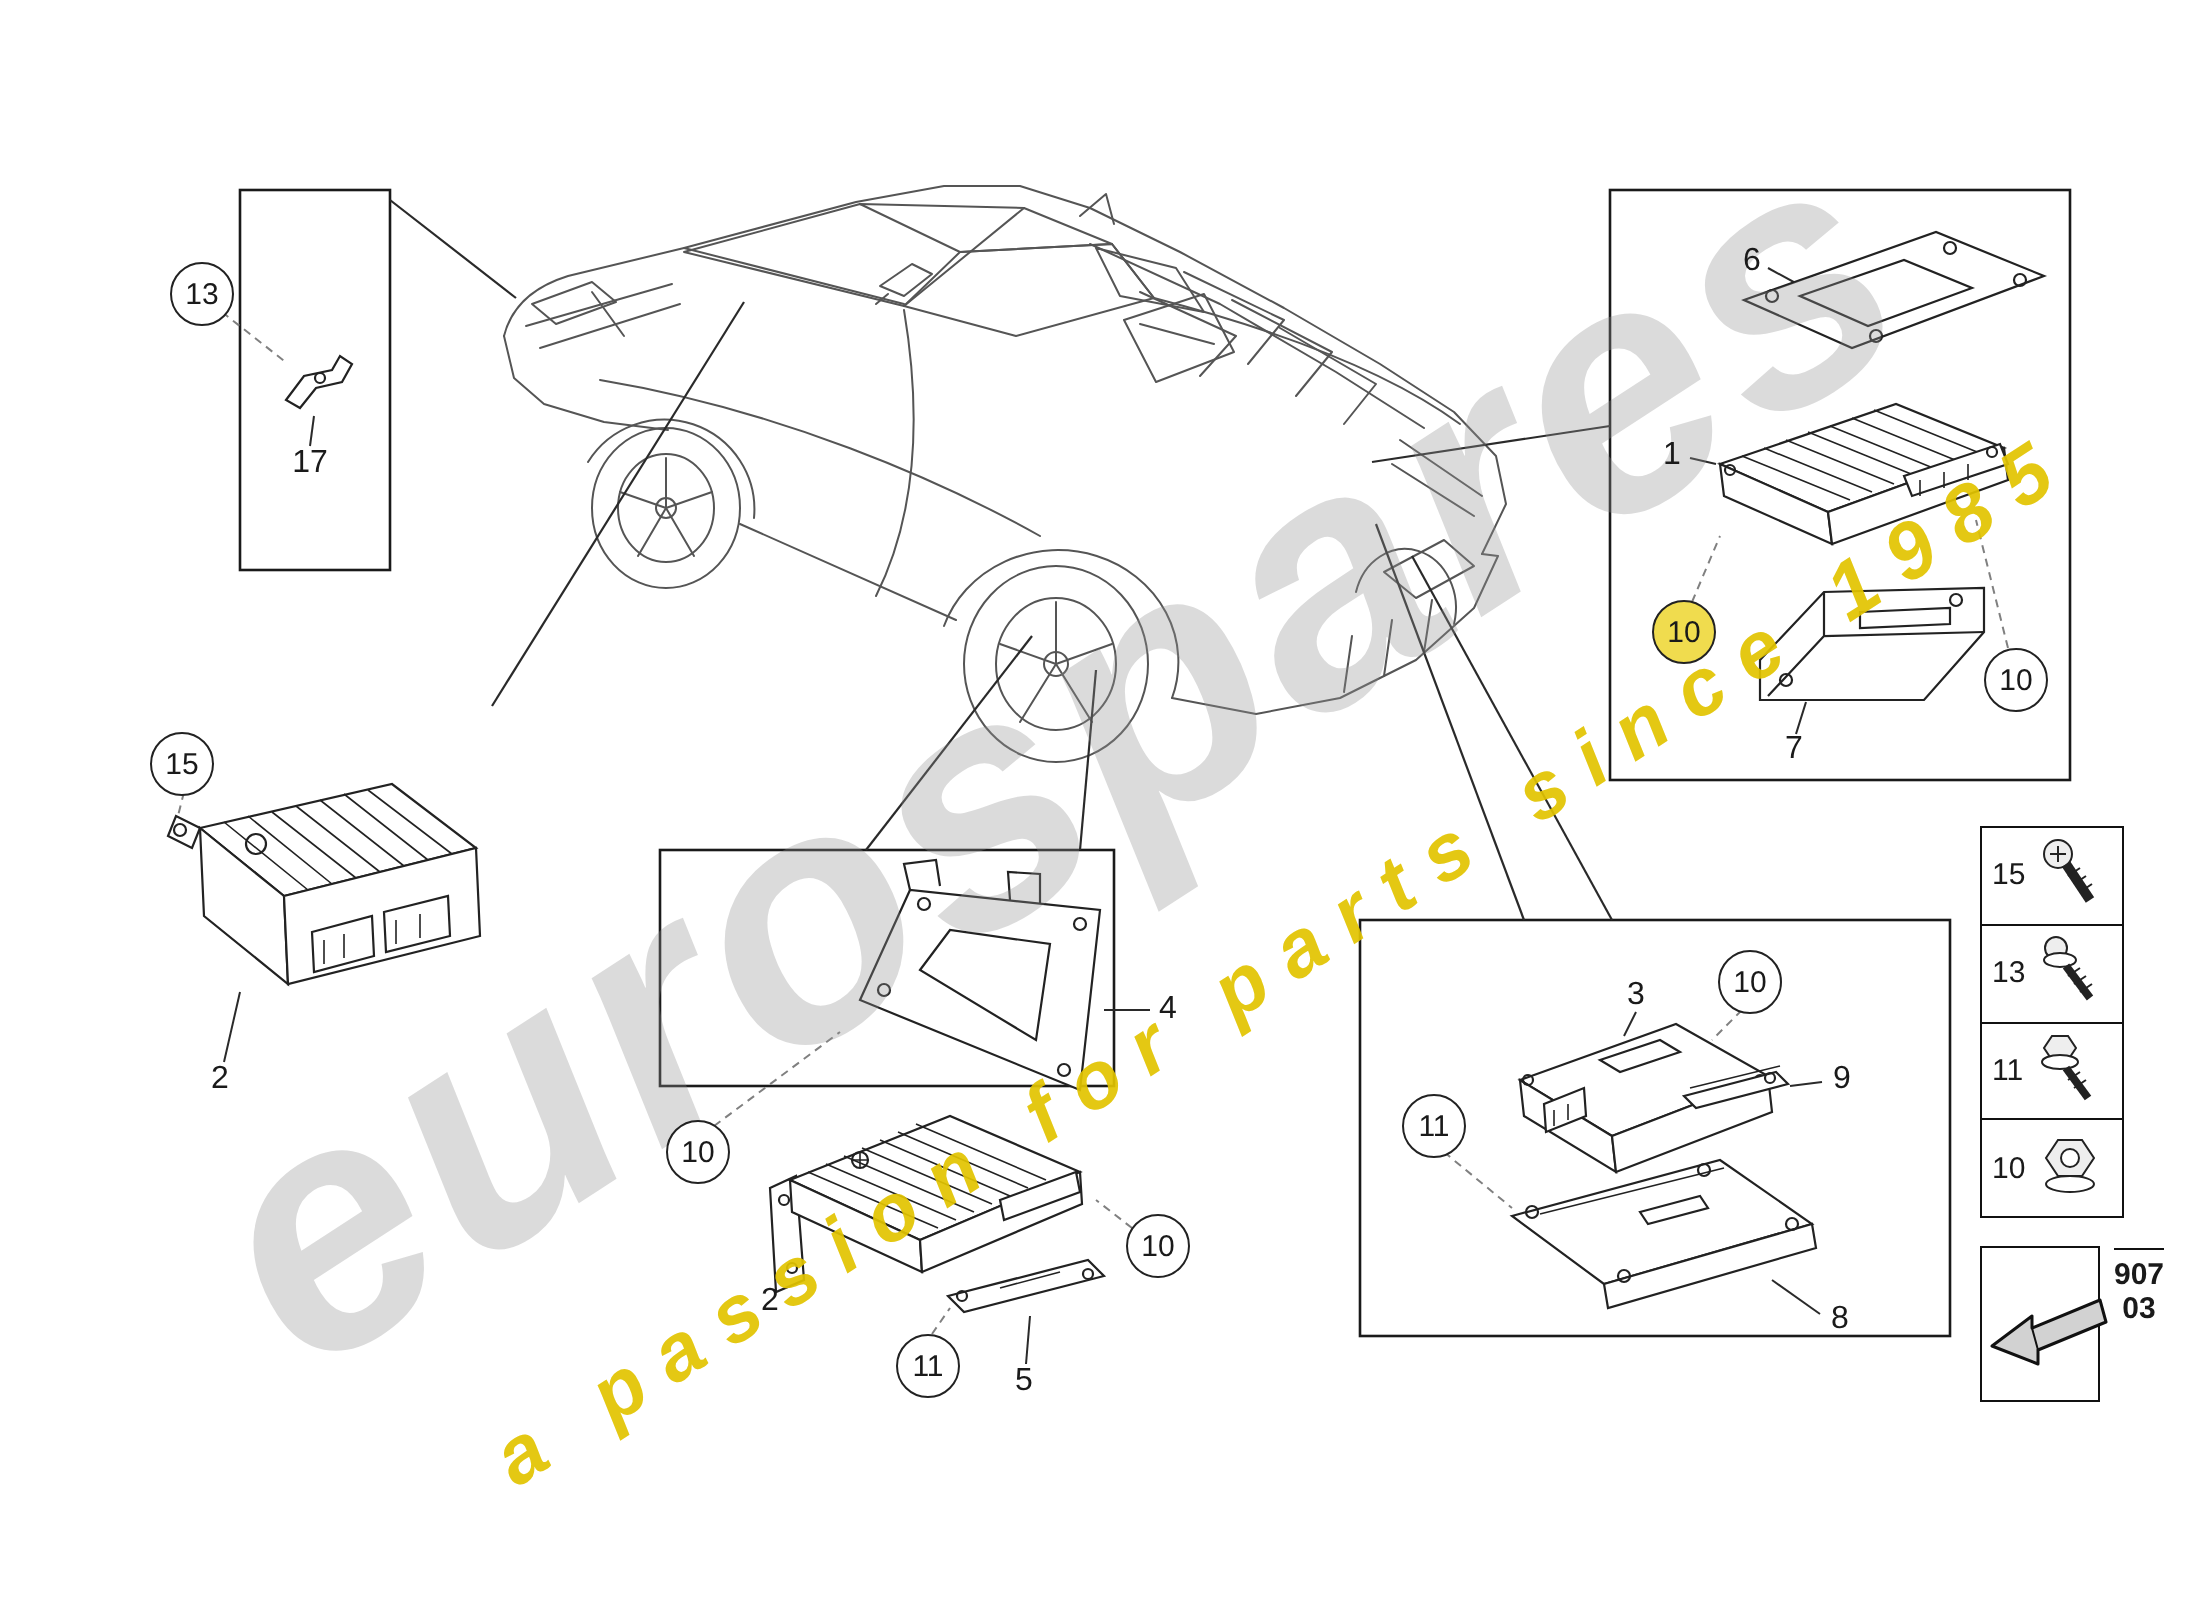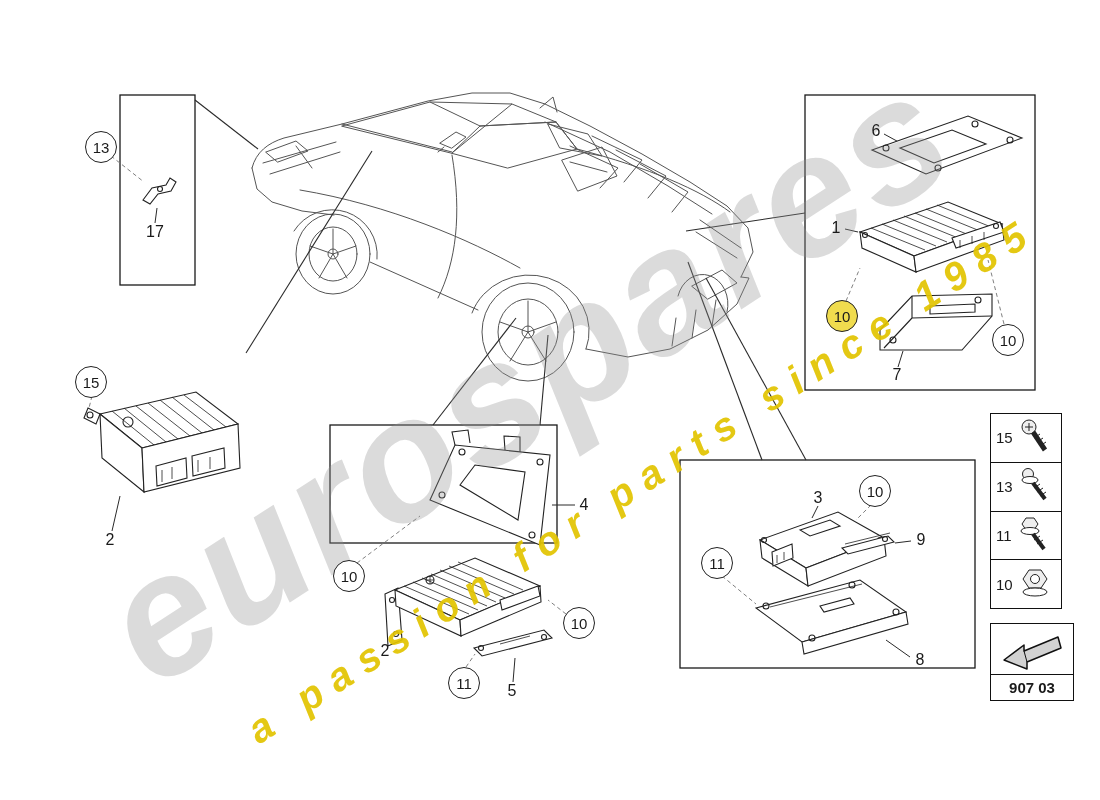--- a/index.html
+++ b/index.html
@@ -47,23 +47,23 @@
   }
   .legend-row {
     flex:1; display:flex; align-items:center; gap:4px;
     border-bottom:1.4px solid #111; padding-left:5px; cursor:pointer;
   }
   .legend-row:last-child { border-bottom:none; }
   .legend-row .num { font-size:15px; width:18px; }
 
   
   .codebox {
-    position:absolute; left:990px; top:623px; width:84px; height:78px;
+    position:absolute; left:990px; top:623px; width:60px; height:78px;
     border:1.8px solid #111; z-index:6; background:#fff; box-sizing:border-box;
-    display:flex; flex-direction:column;
+    display:flex; flex-direction:row;
   }
   .codebox .icon-area { flex:1; display:flex; align-items:center; justify-content:center; }
   .codebox .code-strip {
     border-top:1.8px solid #111; text-align:center; font-weight:bold;
     font-size:15px; padding:4px 0;
   }
 </style>
 </head>
 <body>
 

